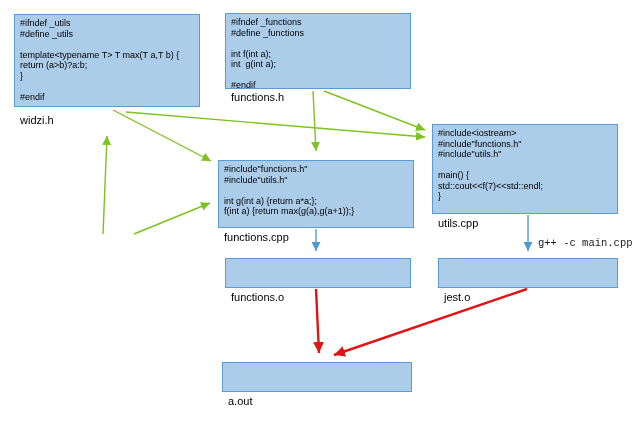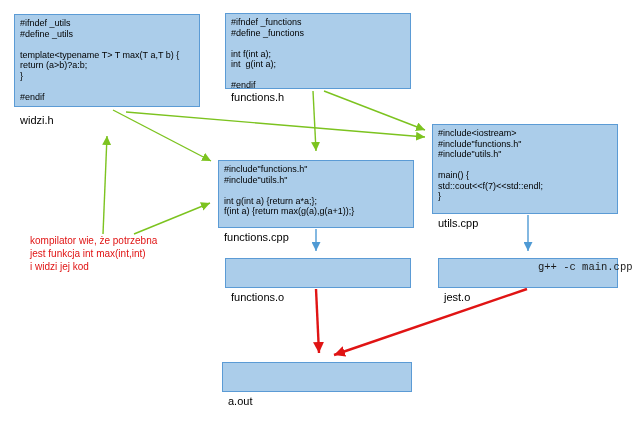--- a/index.html
+++ b/index.html
@@ -114,19 +114,16 @@
 
   <div class="box" style="left:225px; top:258px; width:186px; height:30px;"></div>
   <div class="box-label" style="left:231px; top:291px;">functions.o</div>
 
   <div class="box" style="left:438px; top:258px; width:180px; height:30px;"></div>
   <div class="box-label" style="left:444px; top:291px;">jest.o</div>
 
   <div class="box" style="left:222px; top:362px; width:190px; height:30px;"></div>
   <div class="box-label" style="left:228px; top:395px;">a.out</div>
 
-  <div class="cmd" style="left:538px; top:237px;margin-top:24px;">g++ -c main.cpp</div>
+  <div class="cmd" style="left:538px; top:237px;">g++ -c main.cpp</div>
 
-  <div class="annotation" style="left:30px; top:234px;">kompilator wie, że potrzebna
-jest funkcja int max(int,int)
-i widzi jej kod</div>
 
 </div>
 
 </body></html>

